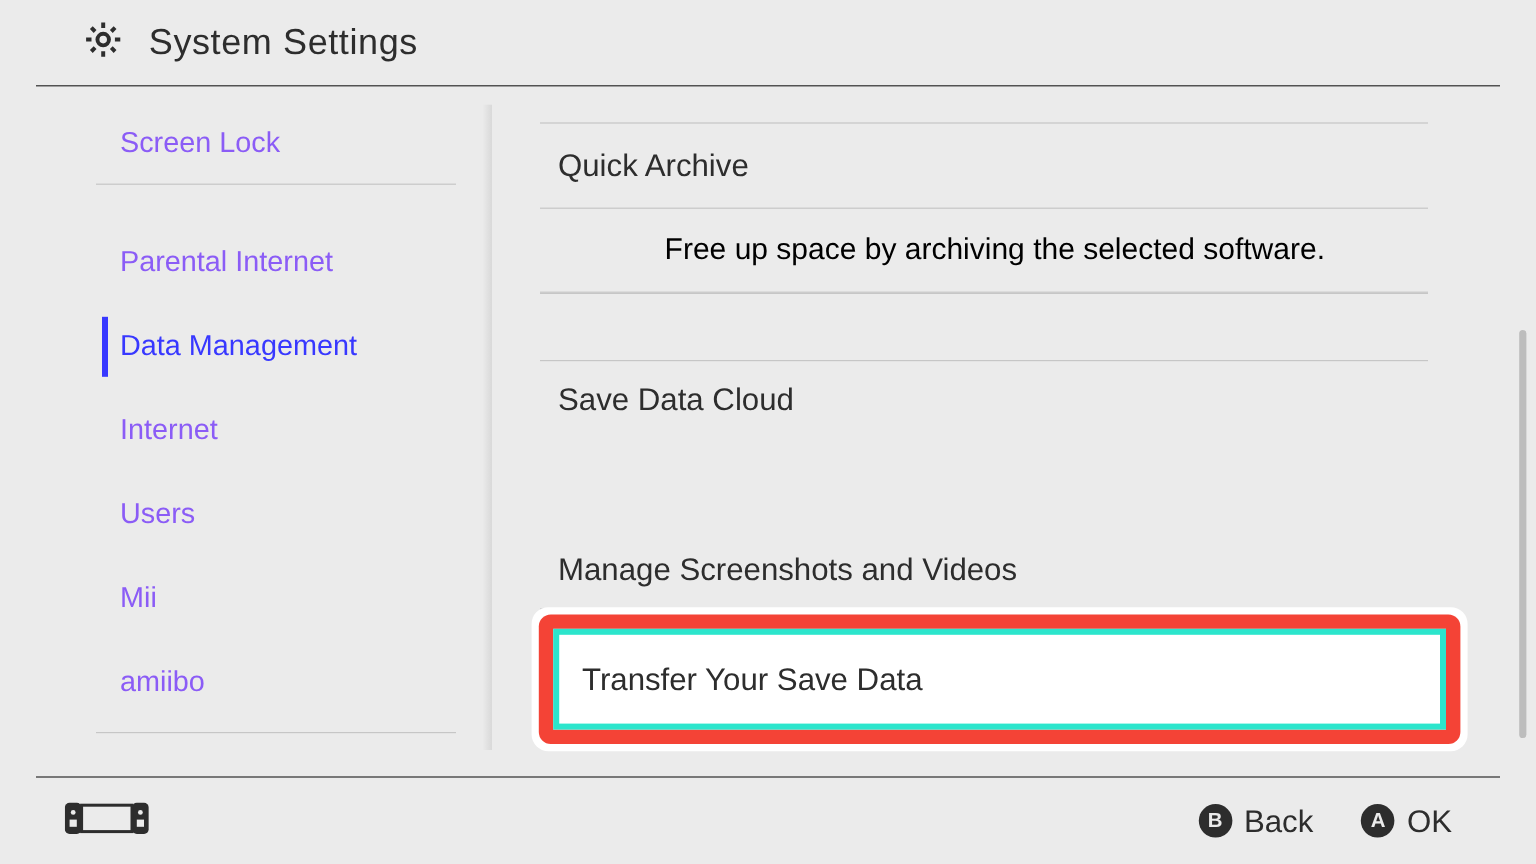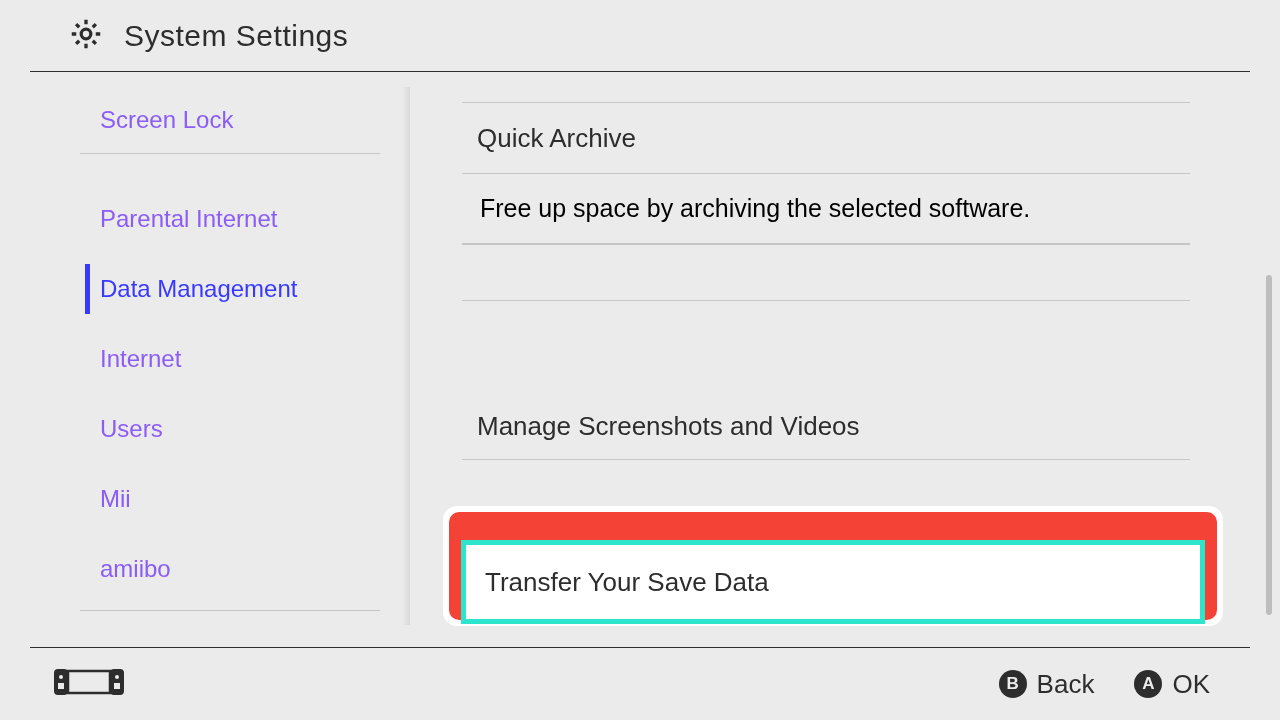--- a/index.html
+++ b/index.html
@@ -72,26 +72,27 @@
     right: 0;
     width: 8px;
     height: 100%;
     background: linear-gradient(to right, rgba(0,0,0,0), rgba(0,0,0,0.08));
     pointer-events: none;
   }
 
   
   .main {
     position: absolute;
-    left: 402px;
+    left: 390px;
     top: 87px;
     right: 30px;
     height: 538px;
     padding-left: 60px;
     padding-right: 60px;
+    text-align: center;
   }
   .option-row {
     height: 70px;
     display: flex;
     align-items: center;
     font-size: 26px;
     color: #2d2d2d;
     cursor: pointer;
   }
   .row-divider {
@@ -127,21 +128,20 @@
   .callout-teal {
     width: 100%; height: 100%;
     border: 5px solid #2ce5cc;
     background: #fff;
     display: flex;
     align-items: center;
     padding-left: 19px;
     font-size: 26px;
     color: #2d2d2d;
     cursor: pointer;
-    margin-top: 16px;
   }
 
   
   .footer {
     position: absolute;
     left: 30px; right: 30px;
     bottom: 0;
     height: 73px;
     border-top: 1px solid #2d2d2d;
     display: flex;
@@ -233,20 +233,23 @@
   <div class="row-divider" style="margin-top:15px;"></div>
   <div class="option-row">
     <span style="padding-left:15px;">Quick Archive</span>
   </div>
   <div class="row-divider"></div>
   <div class="sub-text">Free up space by archiving the selected software.</div>
   <div class="row-divider"></div>
   <div class="row-divider"></div>
   <div class="gap-row"></div>
   <div class="row-divider"></div>
+  <div class="option-row" style="height:48px; align-items:flex-end; overflow:hidden;">
+    <span style="padding-left:15px;">Save Data Cloud</span>
+  </div>
 
   <div style="height:110px;"></div>
   <div class="option-row" style="height:48px; align-items:flex-start;">
     <span style="padding-left:15px;">Manage Screenshots and Videos</span>
   </div>
   <div class="row-divider"></div>
 </div>
 
 <div class="callout-wrap">
   <div class="callout-red">

